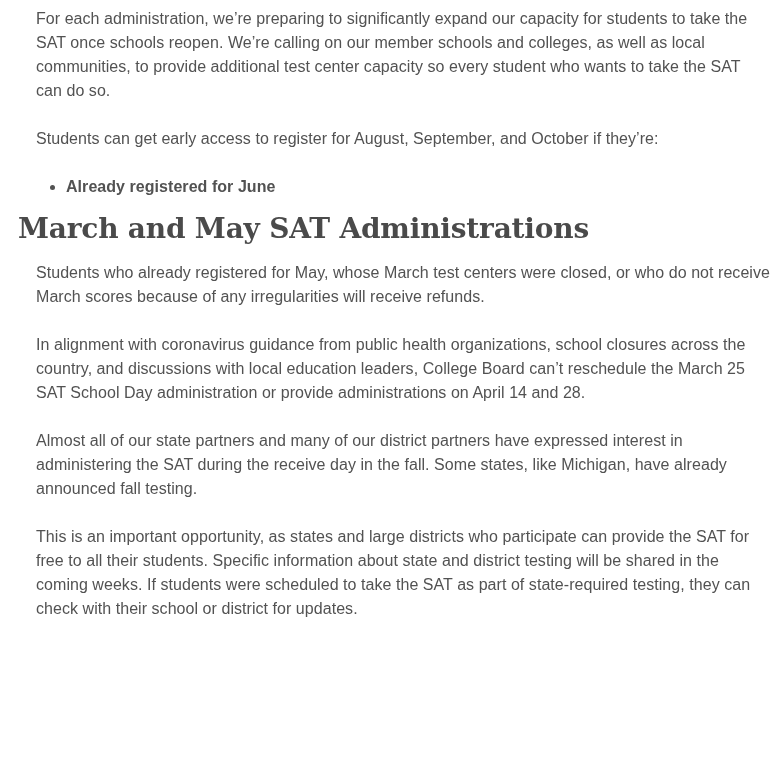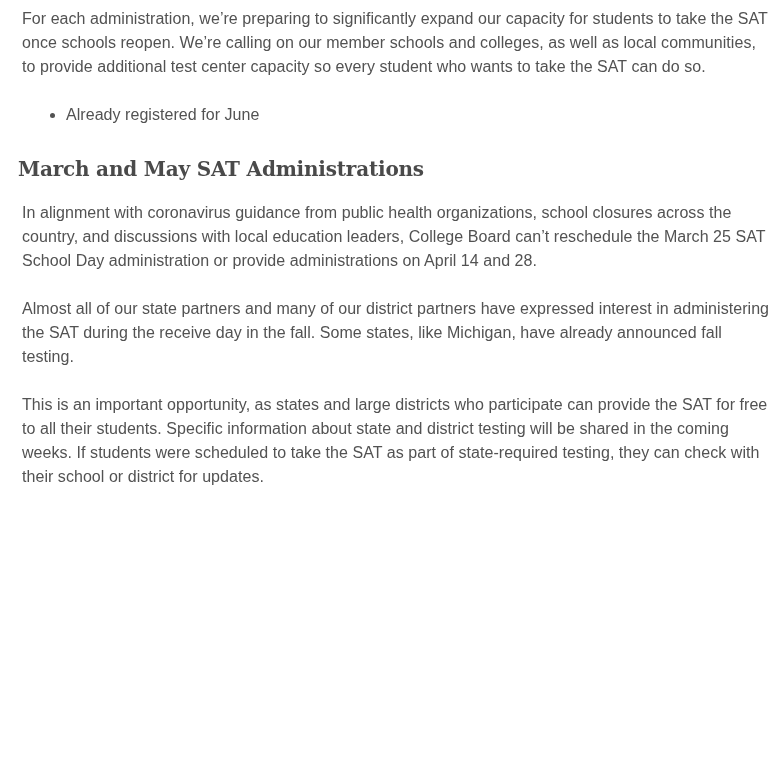--- a/index.html
+++ b/index.html
@@ -18,60 +18,63 @@
       left: 18px;
       top: 7px;
       width: 752px;
       color: #525252;
       font-family: "Liberation Sans", sans-serif;
       font-size: 16px;
       line-height: 24px;
       letter-spacing: 0.05px;
     }
     p {
-      margin: 0 0 24px 4px;
+      margin: 0 0 24px 18px;
     }
     ul {
-      margin: 0 0 26px 0;
+      margin: 0 0 14px 0;
       padding-left: 48px;
       list-style: none;
+      font-weight: bold;
     }
     ul li {
       position: relative;
       line-height: 24px;
     }
     ul li .bullet {
       position: absolute;
       left: -16px;
       top: 10px;
       width: 5px;
       height: 5px;
       border-radius: 50%;
       background: #525252;
     }
     h2 {
       font-family: "DejaVu Serif", serif;
       font-weight: bold;
-      font-size: 20px;
+      font-size: 28px;
       line-height: 32px;
       color: #4a4a4a;
       margin: 0 0 16px 0;
       letter-spacing: -0.2px;
     }
   </style>
 </head>
 <body>
 
 <div class="content">
   <p>For each administration, we’re preparing to significantly expand our capacity for students to take the SAT once schools reopen. We’re calling on our member schools and colleges, as well as local communities, to provide additional test center capacity so every student who wants to take the SAT can do so.</p>
+  <p>Students can get early access to register for August, September, and October if they’re:</p>
   <ul>
     <li>
       <span class="bullet"></span>
       <span>Already registered for June</span>
     </li>
   </ul>
 
   <h2>March and May SAT Administrations</h2>
+  <p>Students who already registered for May, whose March test centers were closed, or who do not receive March scores because of any irregularities will receive refunds.</p>
 
   <p>In alignment with coronavirus guidance from public health organizations, school closures across the country, and discussions with local education leaders, College Board can’t reschedule the March 25 SAT School Day administration or provide administrations on April 14 and 28.</p>
   <p>Almost all of our state partners and many of our district partners have expressed interest in administering the SAT during the receive day in the fall. Some states, like Michigan, have already announced fall testing.</p>
   <p>This is an important opportunity, as states and large districts who participate can provide the SAT for free to all their students. Specific information about state and district testing will be shared in the coming weeks. If students were scheduled to take the SAT as part of state-required testing, they can check with their school or district for updates.</p>
 </div>
 
 </body></html>

